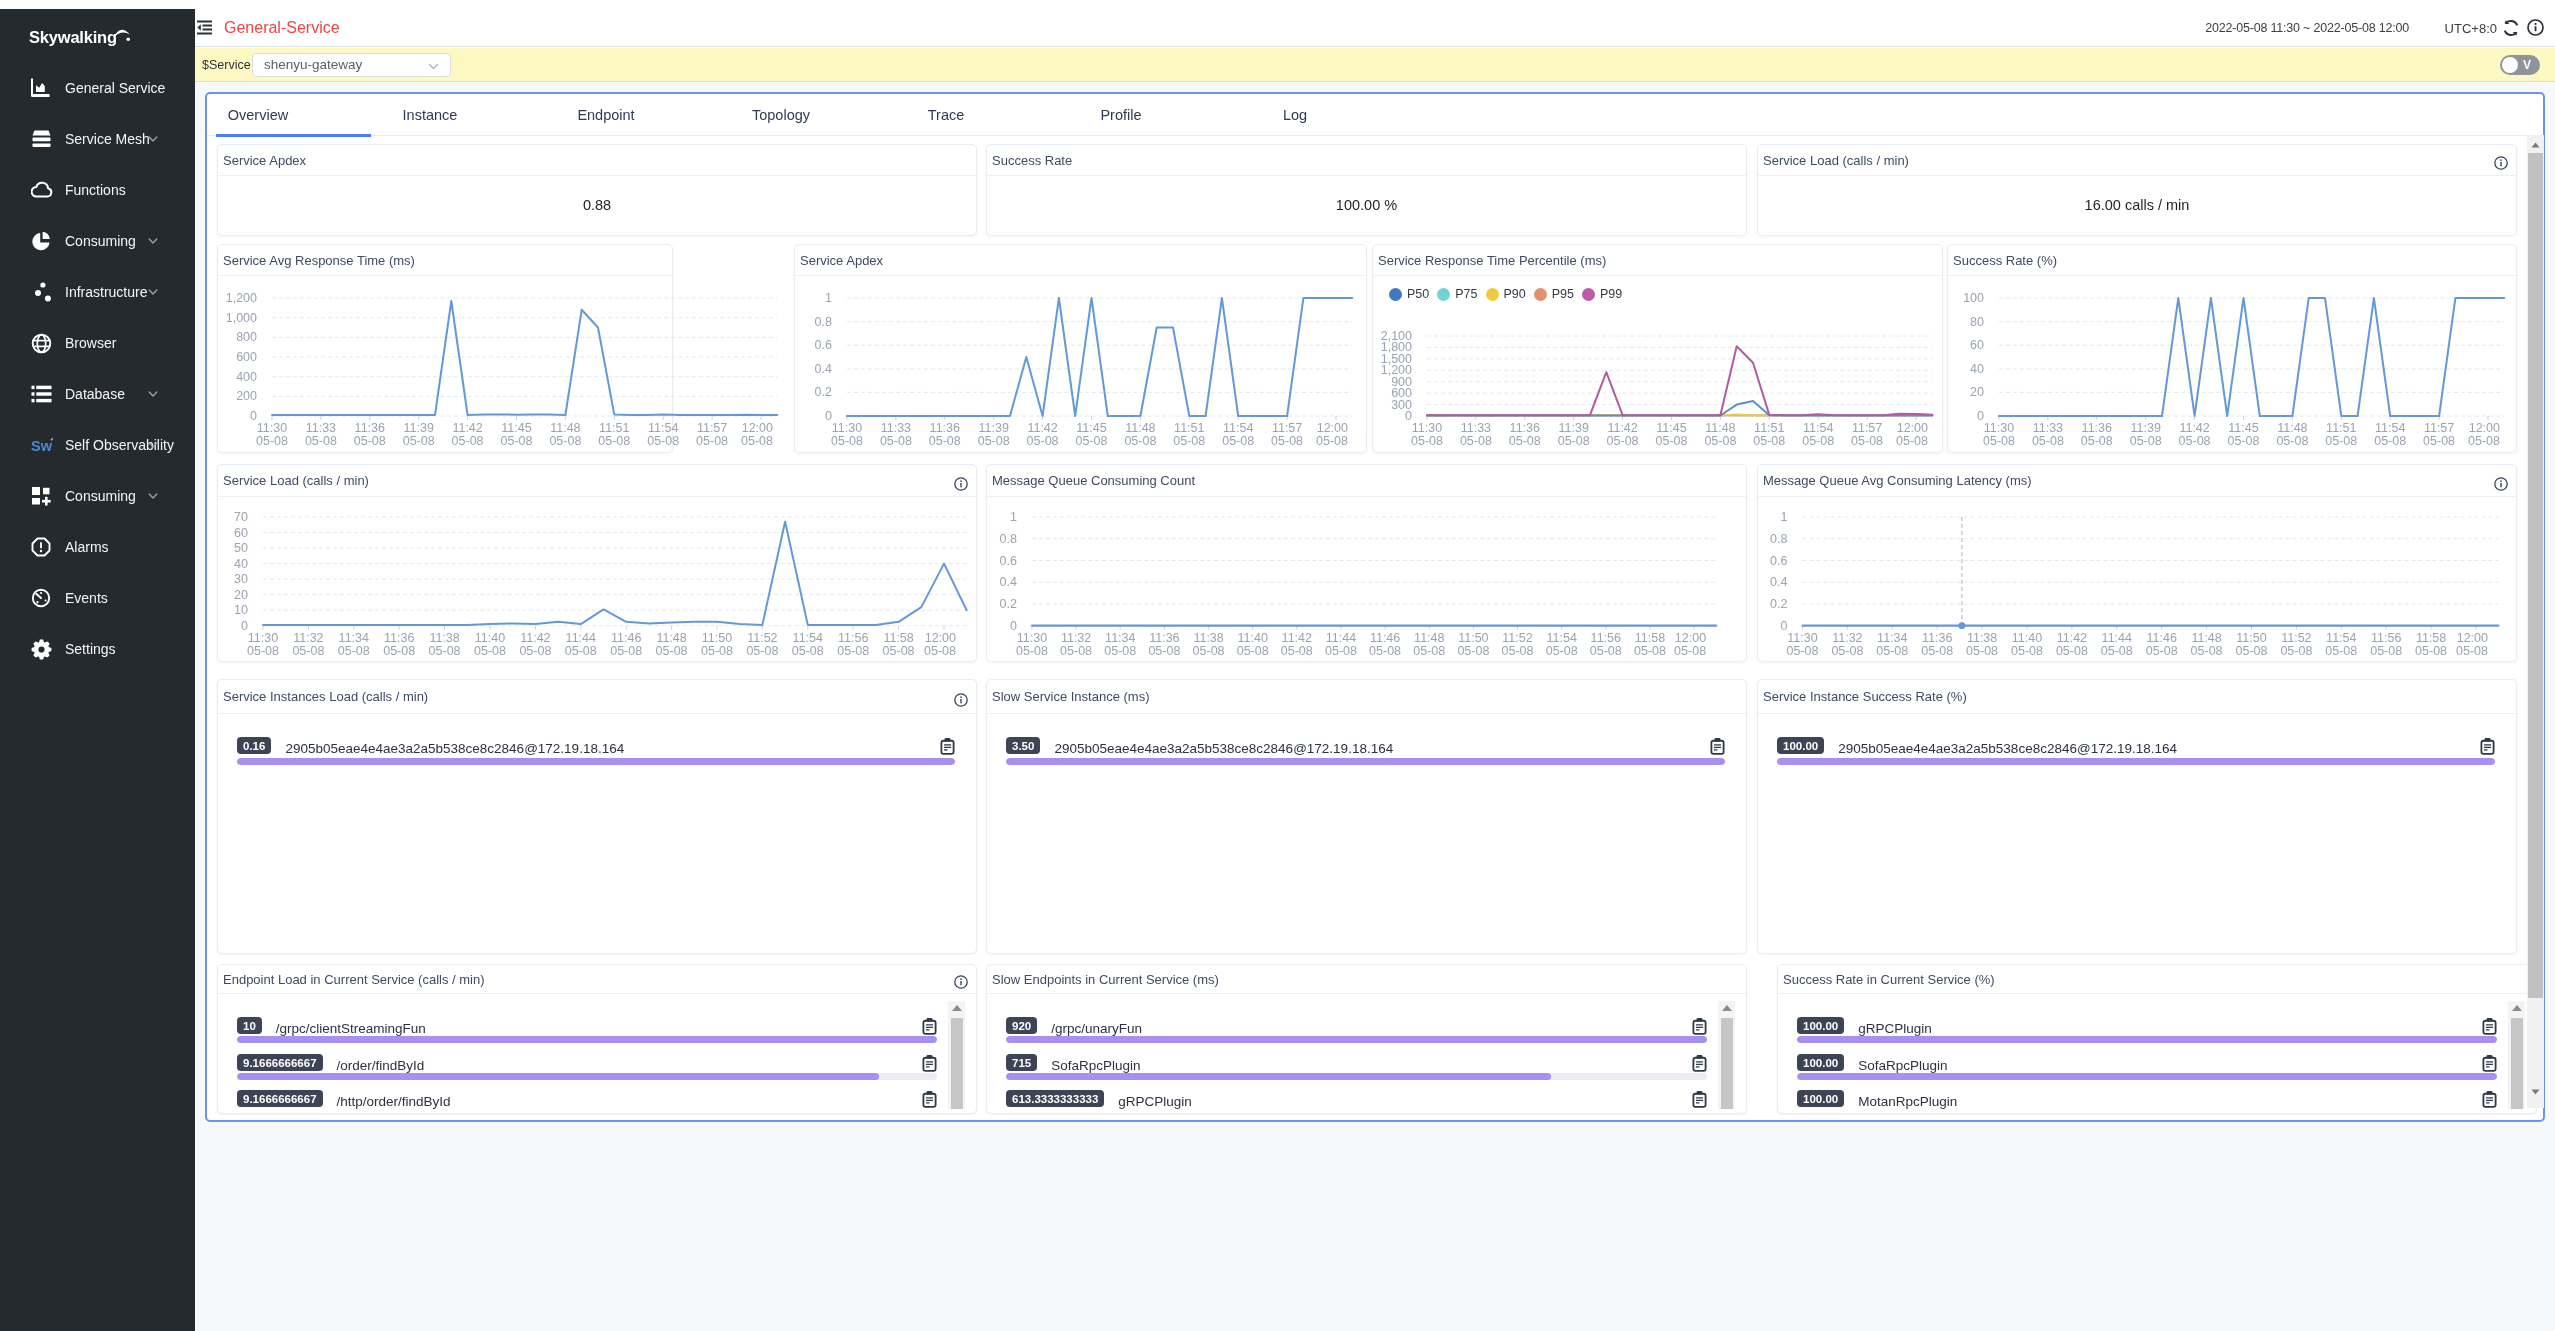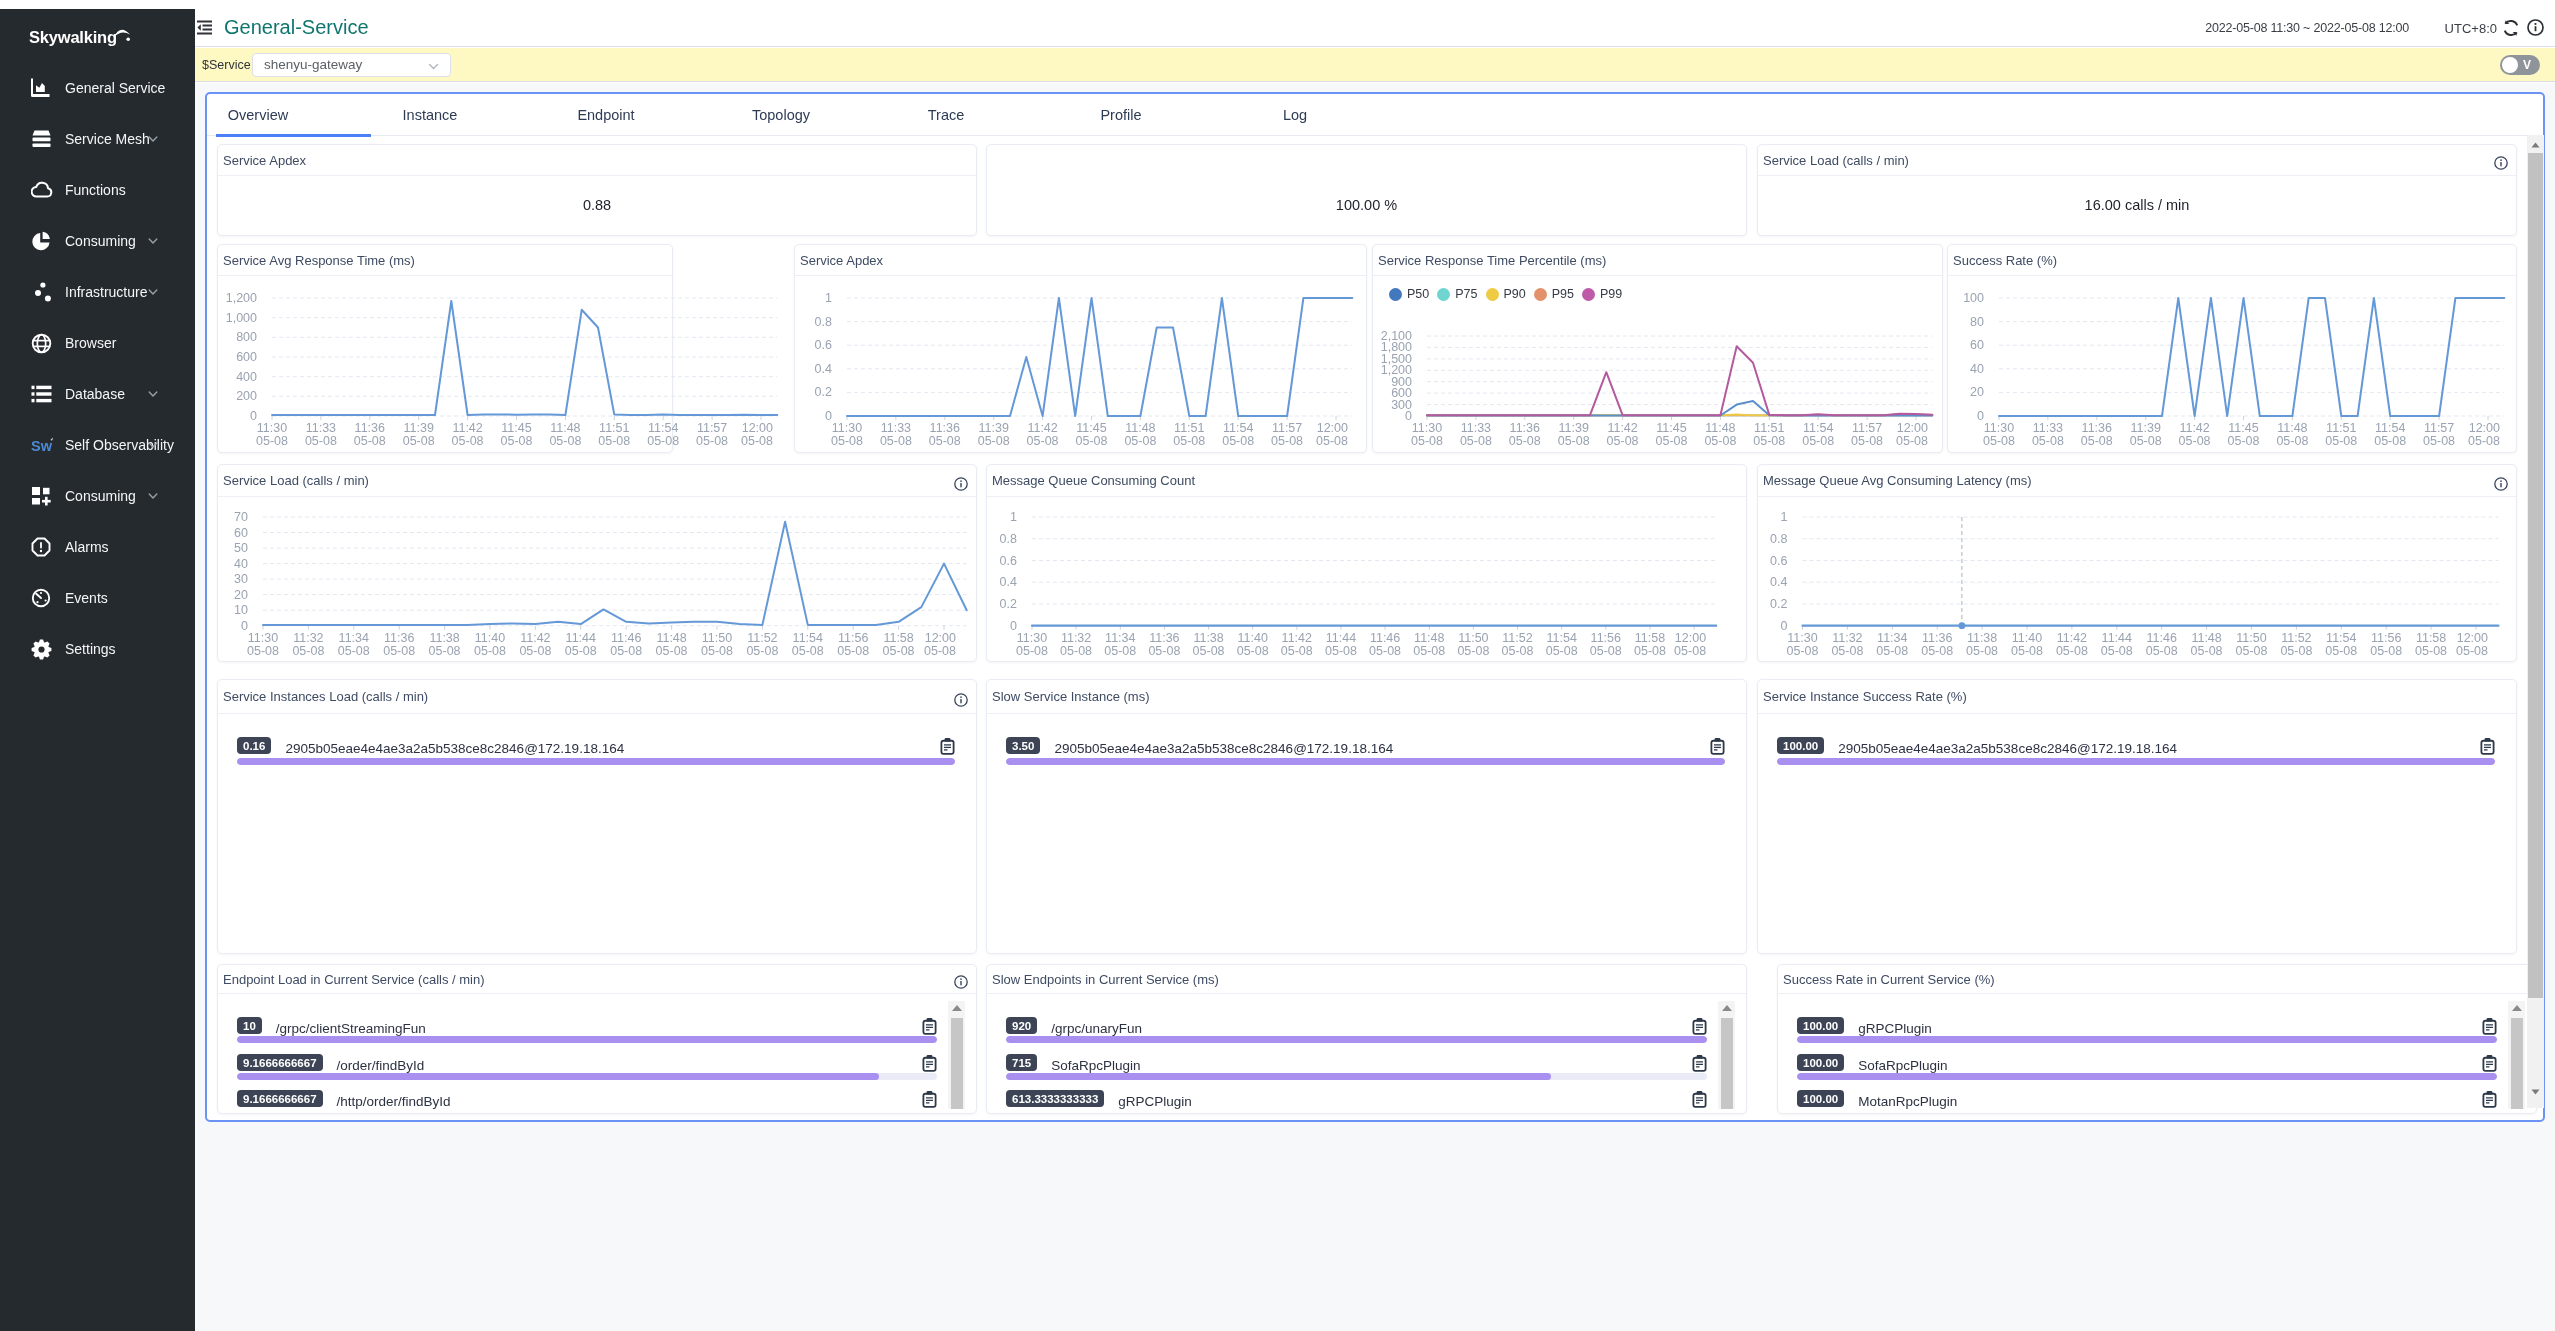--- a/index.html
+++ b/index.html
@@ -3,21 +3,21 @@
 <style>
 * { margin:0; padding:0; box-sizing:border-box; }
 html,body { width:2555px; height:1331px; background:#fff; font-family:"Liberation Sans",sans-serif; overflow:hidden; }
 .sidebar { position:absolute; left:0; top:9px; width:195px; height:1322px; background:#252a2f; }
 .logo { position:absolute; left:29px; top:19px; width:160px; color:#fff; font-size:16.5px; font-weight:bold; letter-spacing:-0.2px; }
 .mi { position:absolute; left:16px; width:164px; height:50px; }
 .mic { position:absolute; left:15px; top:50%; transform:translateY(-50%); width:24px; height:22px; display:flex; align-items:center; }
 .mlb { position:absolute; left:49px; top:50%; transform:translateY(-50%); color:#f5f6f7; font-size:14px; }
 .chev { position:absolute; right:21px; top:50%; transform:translateY(-50%); }
 .header { position:absolute; left:195px; top:9px; width:2360px; height:38px; background:#fff; border-bottom:1px solid #dcdfe6; display:flex; align-items:center; padding:0 11px 0 2px; }
-.htitle { font-size:20px; color:#0f766e;text-align:center; }
+.htitle { font-size:16px; color:#ef4444;text-align:center; }
 .hdate { position:absolute; right:146px; top:50%; transform:translateY(-50%); font-size:12.5px; letter-spacing:-0.2px; color:#3b3e45; }
 .hutc { position:absolute; right:58px; top:50%; transform:translateY(-50%); font-size:13px; color:#3b3e45; }
 .svcbar { position:absolute; left:195px; top:48px; width:2360px; height:34px; background:#fef9c3; border-bottom:1px solid #d8dce2; }
 .svclabel { position:absolute; left:7px; top:10px; font-size:12.5px; color:#2f3338; }
 .select { position:absolute; left:57px; top:5px; width:199px; height:24px; background:#fff; border:1px solid #dcdfe6; border-radius:4px; font-size:13.5px; color:#5c6066; line-height:22px; padding-left:11px; }
 .toggle { position:absolute; right:15px; top:7px; width:40px; height:20px; background:#8f949b; border-radius:10px; }
 .knob { position:absolute; left:2px; top:2px; width:16px; height:16px; background:#fff; border-radius:50%; }
 .tv { position:absolute; right:9px; top:3px; color:#fff; font-size:12px; font-weight:bold; }
 .content { position:absolute; left:195px; top:83px; width:2360px; height:1248px; background:#f7f8fa; }
 .box { position:absolute; left:10px; top:9px; width:2340px; height:1030px; background:#fff; border:2px solid #6a93f5; border-radius:5px; }
@@ -240,20 +240,21 @@
         <span class="tab" style="left:828px">Profile</span>
         <span class="tab" style="left:1002px">Log</span>
         <div class="tabline"></div>
       </div>
     <div class="dash">
         <div class="card" style="left:10px;top:7px;width:760px;height:92px;">
           <div class="chead" style="height:31px;line-height:31px">Service Apdex</div>
           <div class="bigval">0.88</div>
         </div>
         <div class="card" style="left:779px;top:7px;width:761px;height:92px;">
+          <div class="chead" style="height:31px;line-height:31px">Success Rate</div>
           <div class="bigval">100.00<span class="unit">%</span></div>
         </div>
         <div class="card" style="left:1550px;top:7px;width:760px;height:92px;">
           <div class="chead" style="height:31px;line-height:31px">Service Load (calls / min)<span style="position:absolute;top:11px;right:8px">
               <svg class="info" width="14" height="14" viewBox="0 0 14 14">
                 <circle cx="7" cy="7" r="6.2" fill="none" stroke="#37445c" stroke-width="1.3"></circle>
                 <rect x="6.3" y="6" width="1.4" height="4.3" fill="#37445c"></rect>
                 <rect x="6.3" y="3.4" width="1.4" height="1.6" fill="#37445c"></rect>
               </svg>
             </span></div>

